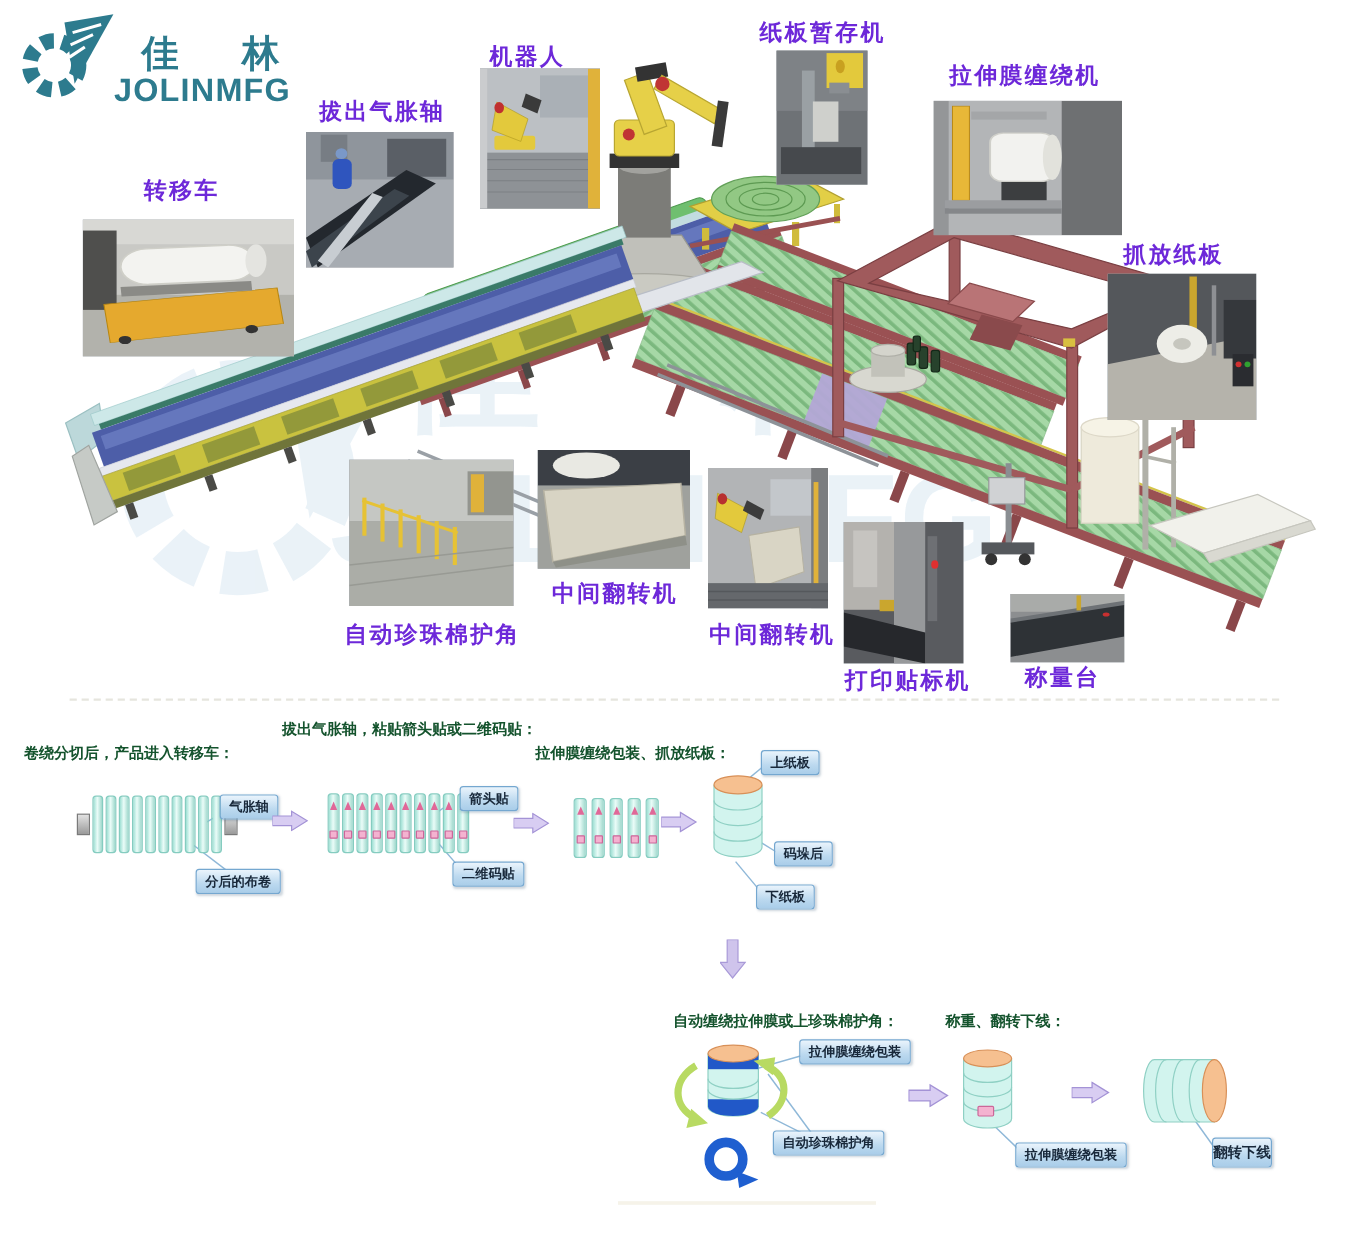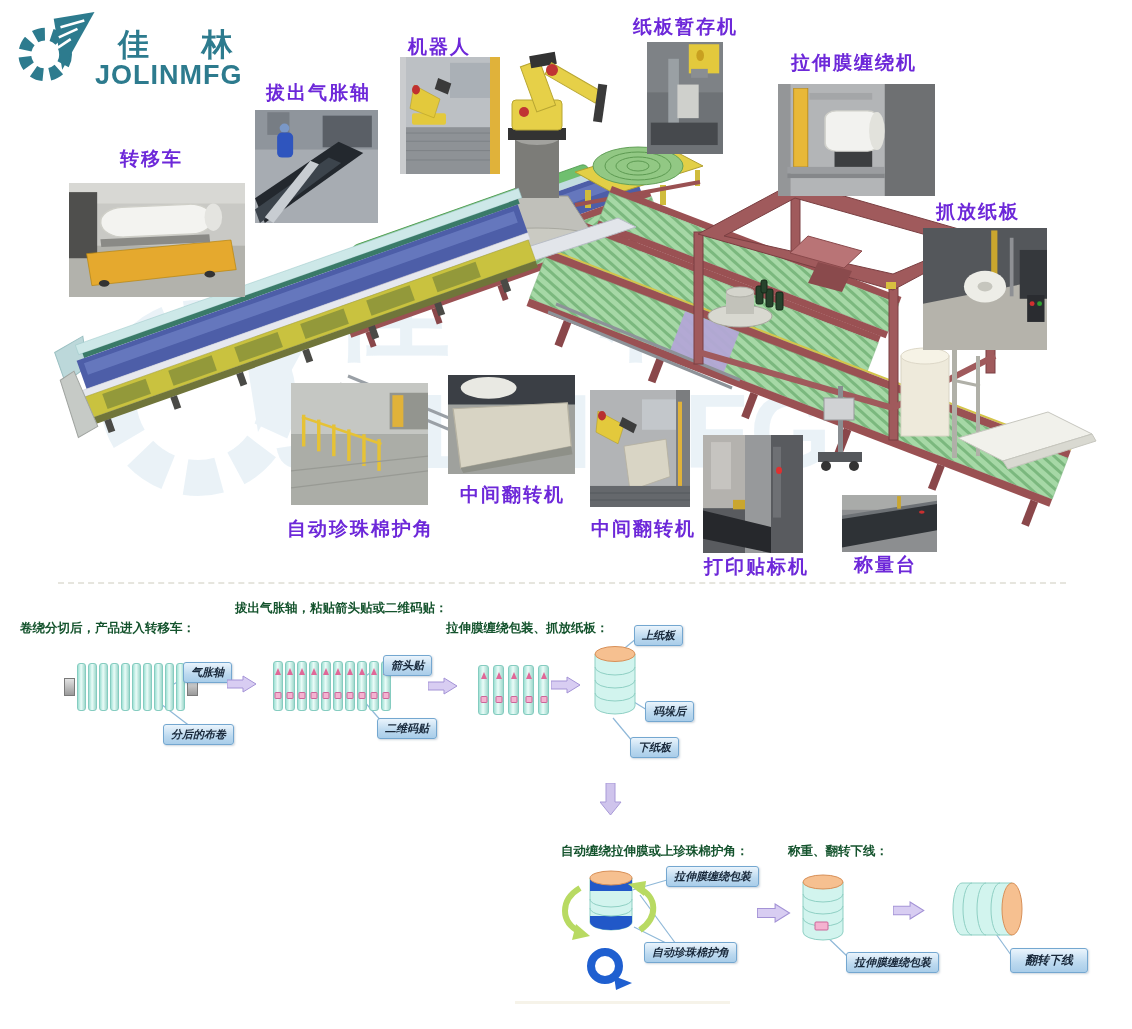--- a/index.html
+++ b/index.html
@@ -16,21 +16,21 @@
   
   .mlabel{position:absolute;font-weight:bold;font-size:19px;color:#6d28d9;
           white-space:nowrap;letter-spacing:2px;}
   
   .photo{position:absolute;overflow:hidden;background:#9aa0a4;}
   .photo svg{width:100%;height:100%;}
   
   .fheader{position:absolute;font-weight:bold;font-size:12.5px;color:#14532d;white-space:nowrap;}
   .callout{position:absolute;background:linear-gradient(180deg,#eaf4fc 0%,#bcd9ef 60%,#a9cde9 100%);
            border:1px solid #74a7d0;border-radius:3px;font-size:11px;font-weight:bold;
-           color:#18283a;padding:2px 7px;white-space:nowrap;box-shadow:1px 1px 2px rgba(60,90,120,.25);font-style:italic;}
+           color:#18283a;padding:2px 7px;white-space:nowrap;box-shadow:1px 1px 2px rgba(60,90,120,.25);}
   .roll{position:absolute;display:flex;align-items:center;}
   .cap{width:9px;height:16px;background:linear-gradient(180deg,#e2e2e2,#9a9a9a);
        border:1px solid #7a7a7a;margin:0 1px;}
   .disc{width:7px;height:46px;border-radius:3px;margin:0 1px;position:relative;
         background:linear-gradient(90deg,#9fe0d4,#eafcf8 45%,#9fd8cc);border:1px solid #85ccc0;}
   .roll.tagged .disc{width:8px;height:48px;}
   .roll.small .disc{width:9px;height:48px;margin:0 2px;}
   .roll.tagged .disc::before,.roll.small .disc::before{content:"";position:absolute;top:6px;left:50%;
         transform:translateX(-50%);width:0;height:0;border-left:3px solid transparent;
         border-right:3px solid transparent;border-bottom:7px solid #e06898;}
@@ -502,16 +502,16 @@
 
   <svg class="abs" style="left:893px;top:901px" width="32" height="19" viewBox="0 0 30 18">
     <polygon points="0,5 16,5 16,1 29,9 16,17 16,13 0,13" fill="#d8cdf2" stroke="#a493d6"></polygon>
   </svg>
 
   <svg class="abs" style="left:950px;top:880px" width="74" height="58" viewBox="0 0 74 58">
     <path d="M12,3 H62 V55 H12 A9,26 0 0 1 12,3" fill="#d2f4ee" stroke="#8fd0c4"></path>
     <path d="M22,3 A9,26 0 0 0 22,55 M36,3 A9,26 0 0 0 36,55 M50,3 A9,26 0 0 0 50,55" fill="none" stroke="#8fd0c4"></path>
     <ellipse cx="62" cy="29" rx="10" ry="26" fill="#f6c090" stroke="#d89058"></ellipse>
   </svg>
-  <div class="callout" style="left:1010px;top:948px;padding:3px 14px;font-size:12px">翻转下线</div>
+  <div class="callout" style="left:1010px;top:948px;padding:3px 0;font-size:12px">翻转下线</div>
 
   <div class="faintline"></div>
 </div>
 
 </body></html>

